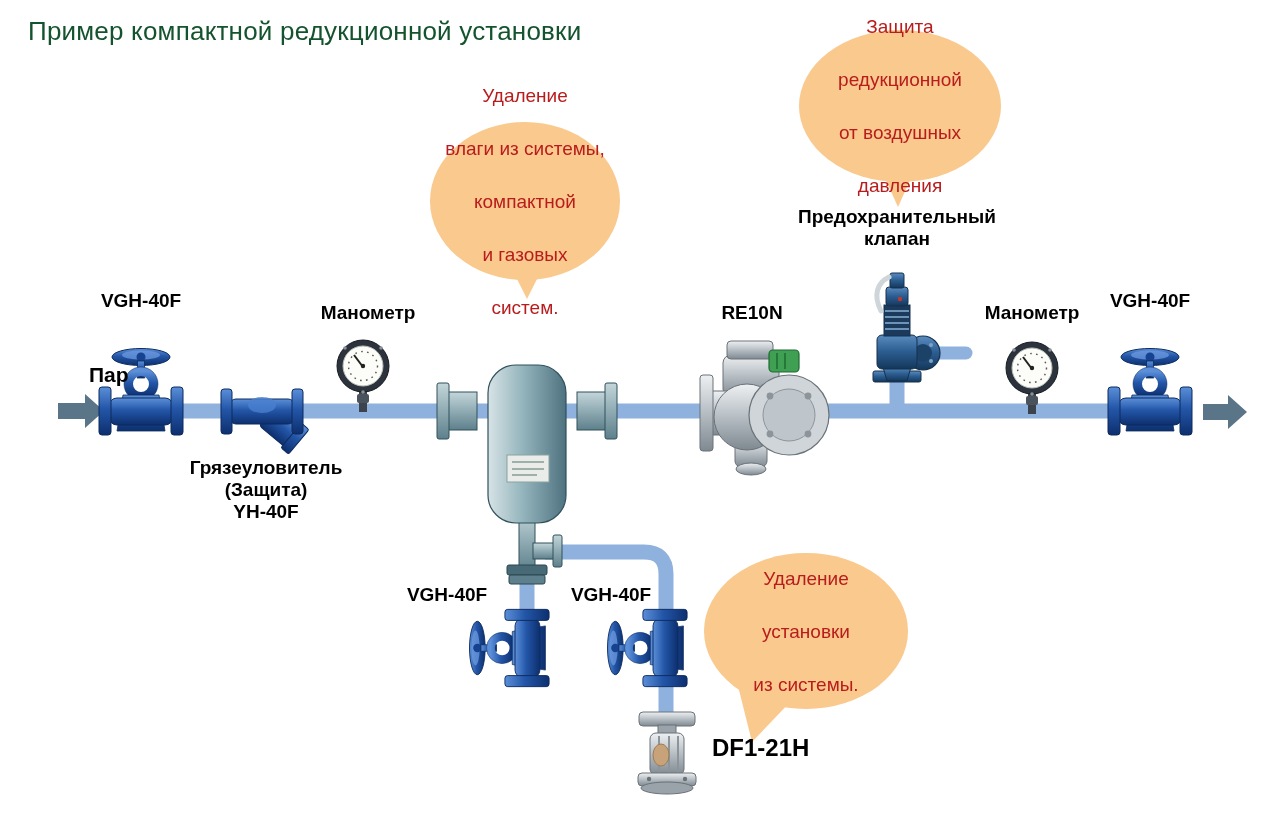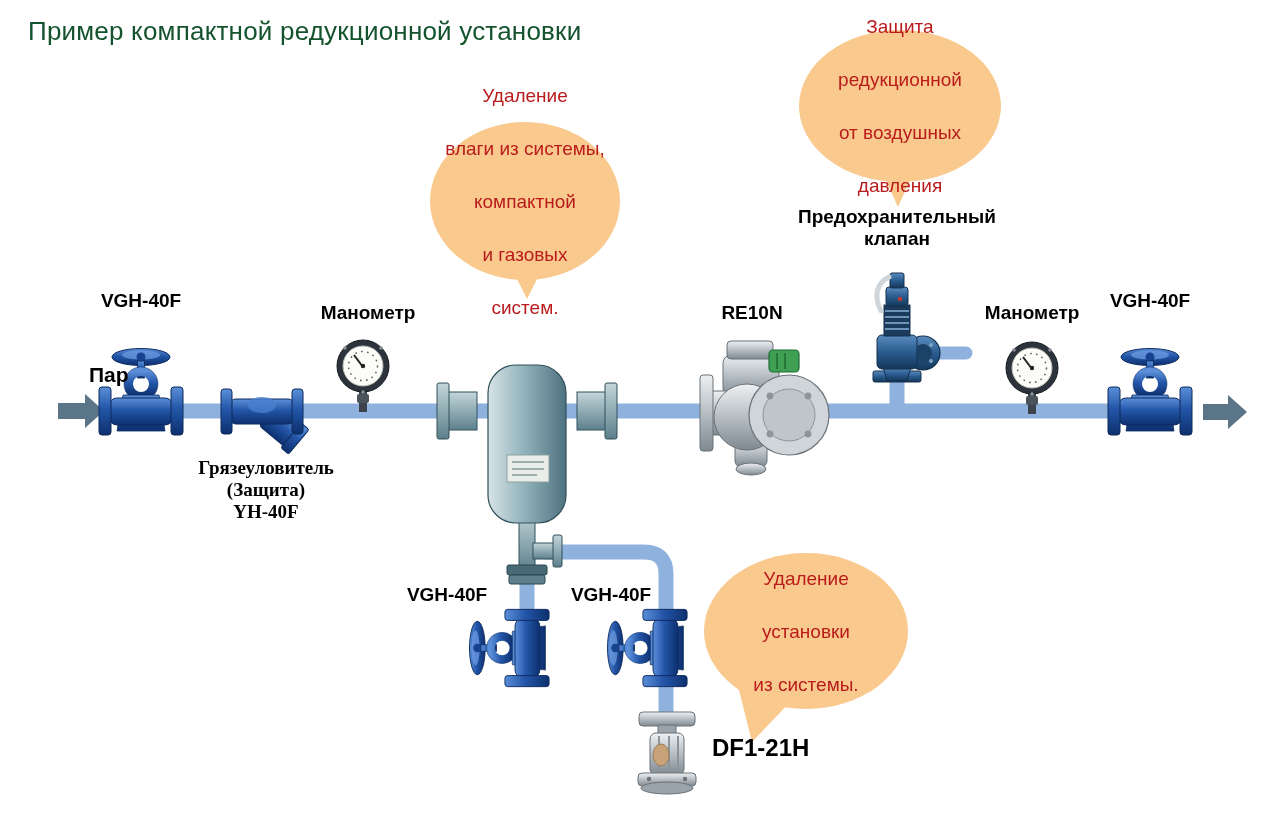--- a/index.html
+++ b/index.html
@@ -183,21 +183,21 @@
     <polygon fill="#f9c98e" points="876,158 920,158 898,207"></polygon>
     <polygon fill="#f9c98e" points="736,678 792,700 752,742"></polygon>
   </svg>
 
   <div class="title">Пример компактной редукционной установки</div>
 
   <div class="lbl" style="left:47px;top:363px;font-size:21px;margin-left:42px;">Пар</div>
 
   <div class="lbl ctr" style="left:141px;top:290px;">VGH-40F</div>
 
-  <div class="lbl ctr" style="left:266px;top:457px;font-family:Liberation Serif, serif;">
+  <div class="lbl ctr" style="left:266px;top:457px;">
     <div class="ln">Грязеуловитель</div>
     <div class="ln">(Защита)</div>
     <div class="ln">YH-40F</div>
   </div>
 
   <div class="lbl ctr" style="left:368px;top:302px;">Манометр</div>
 
 
   <div class="lbl ctr" style="left:752px;top:302px;">RE10N</div>
 

